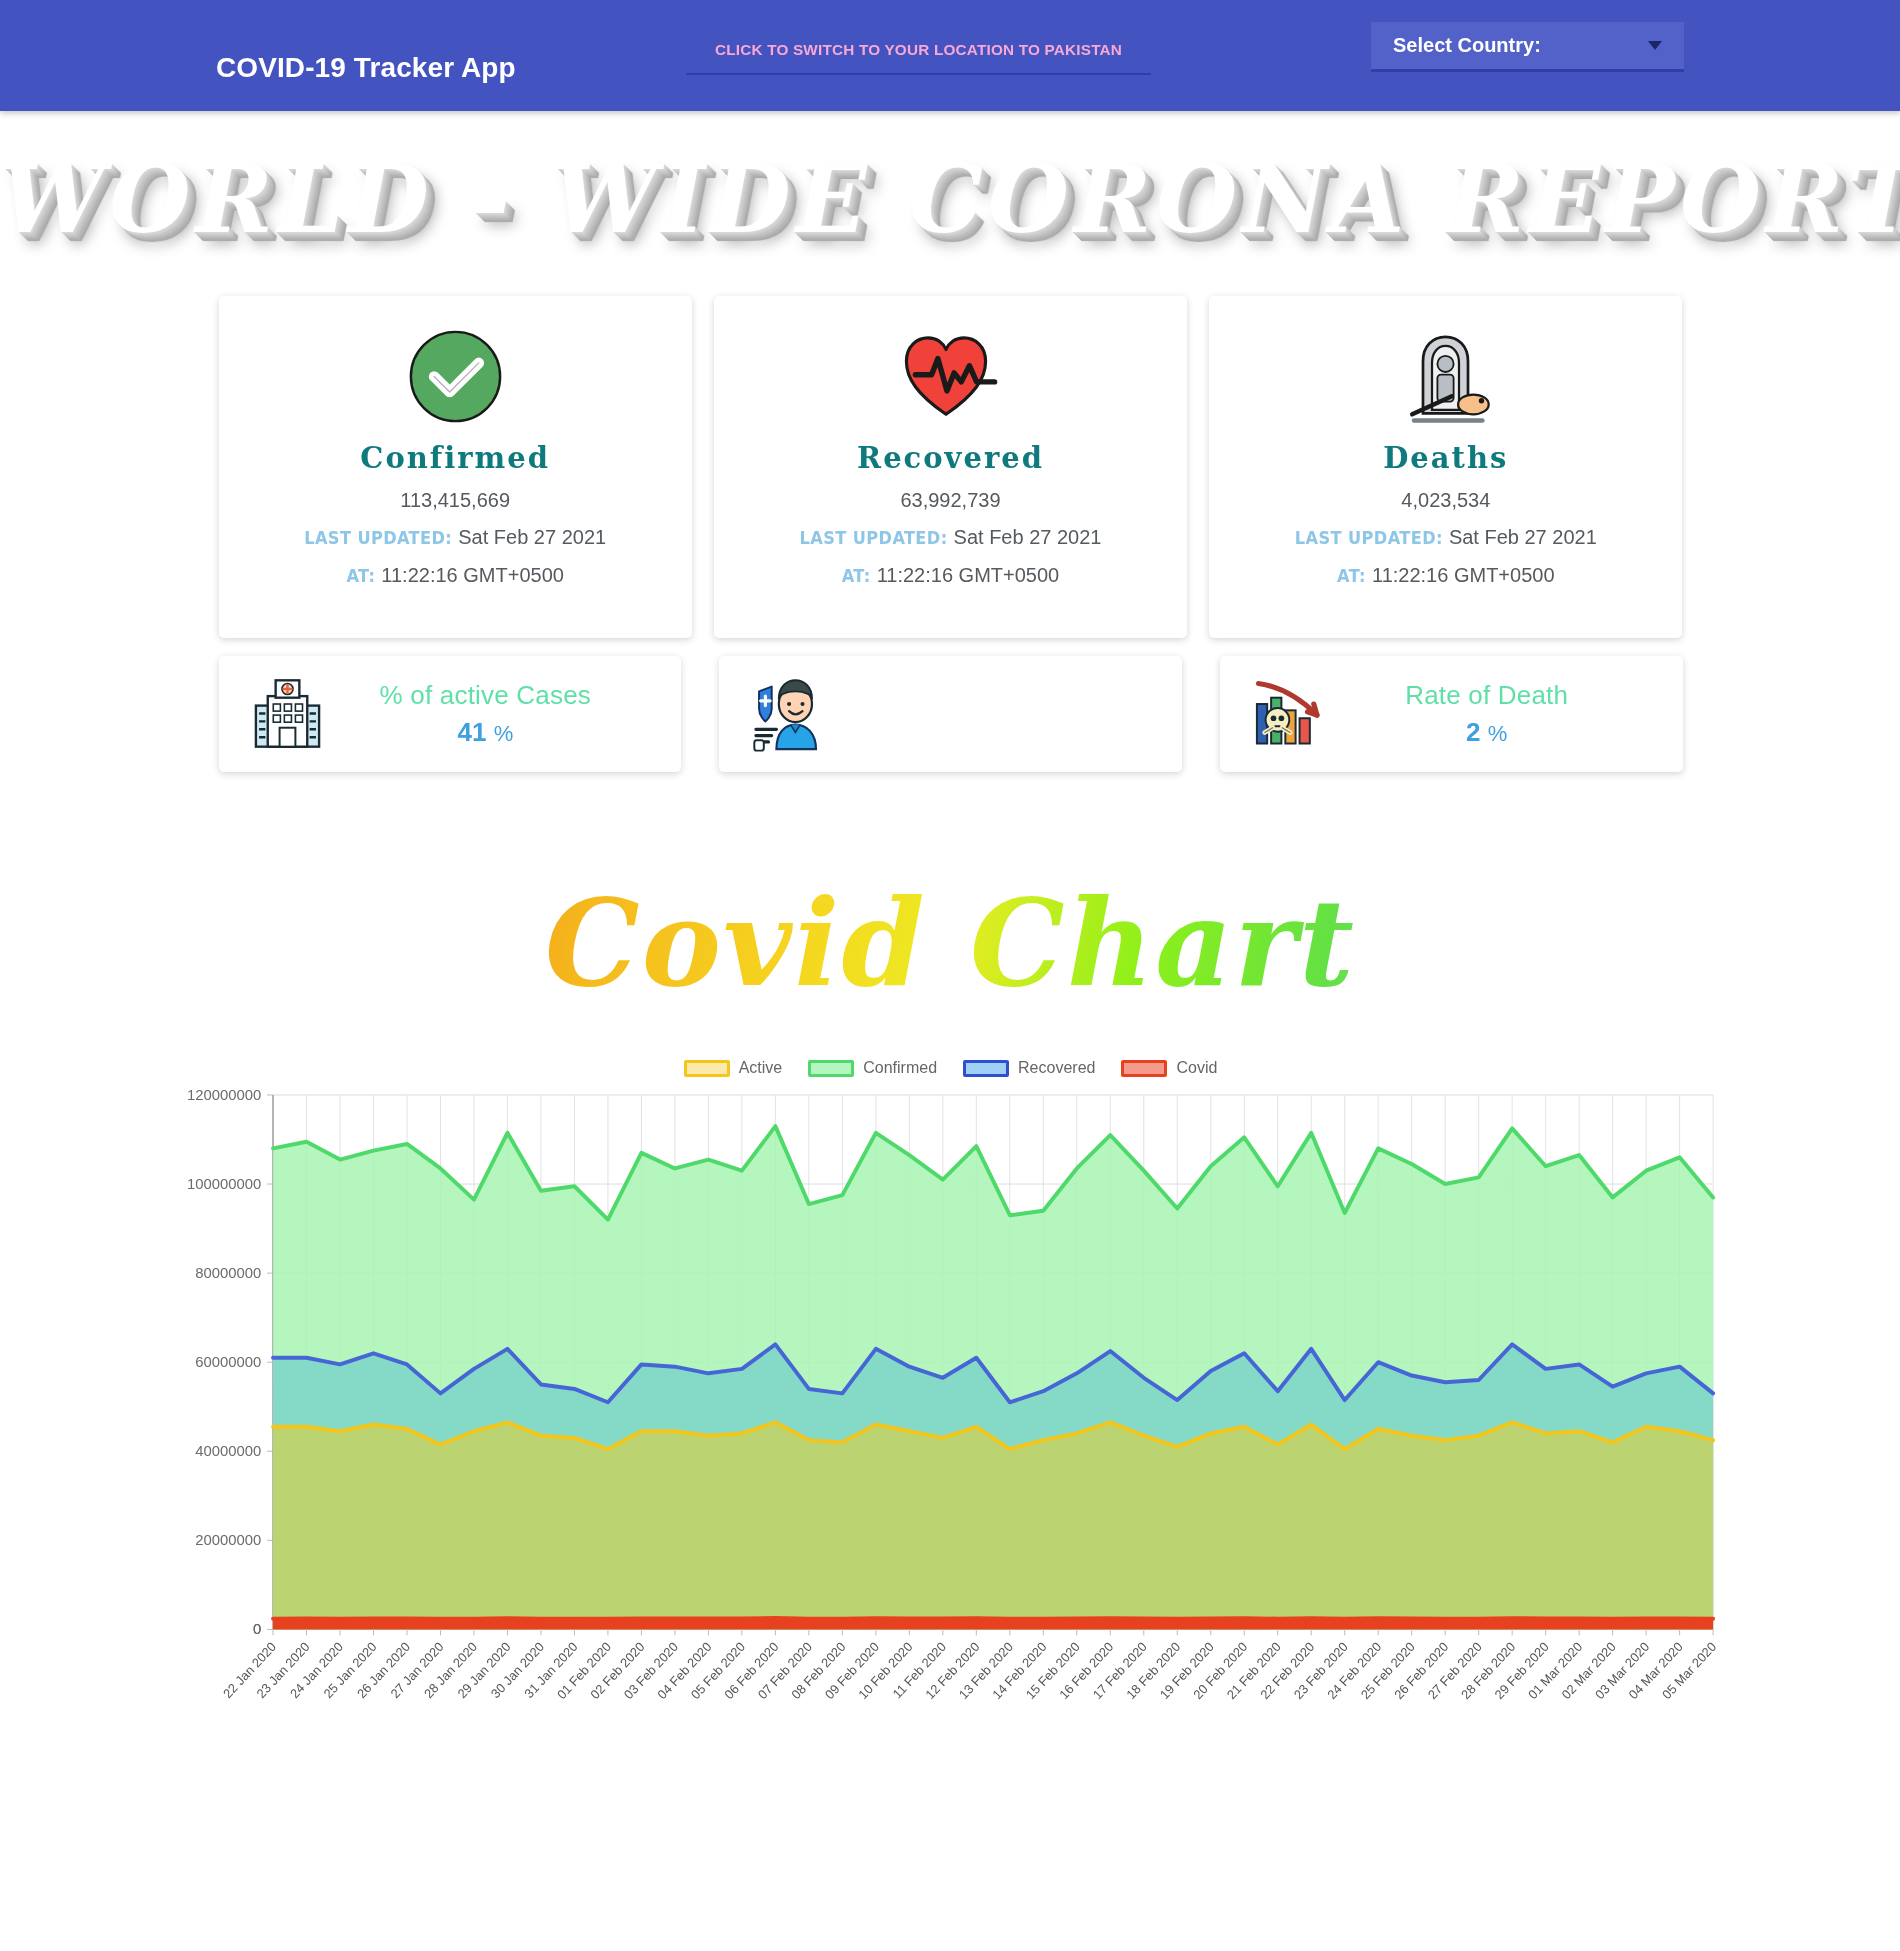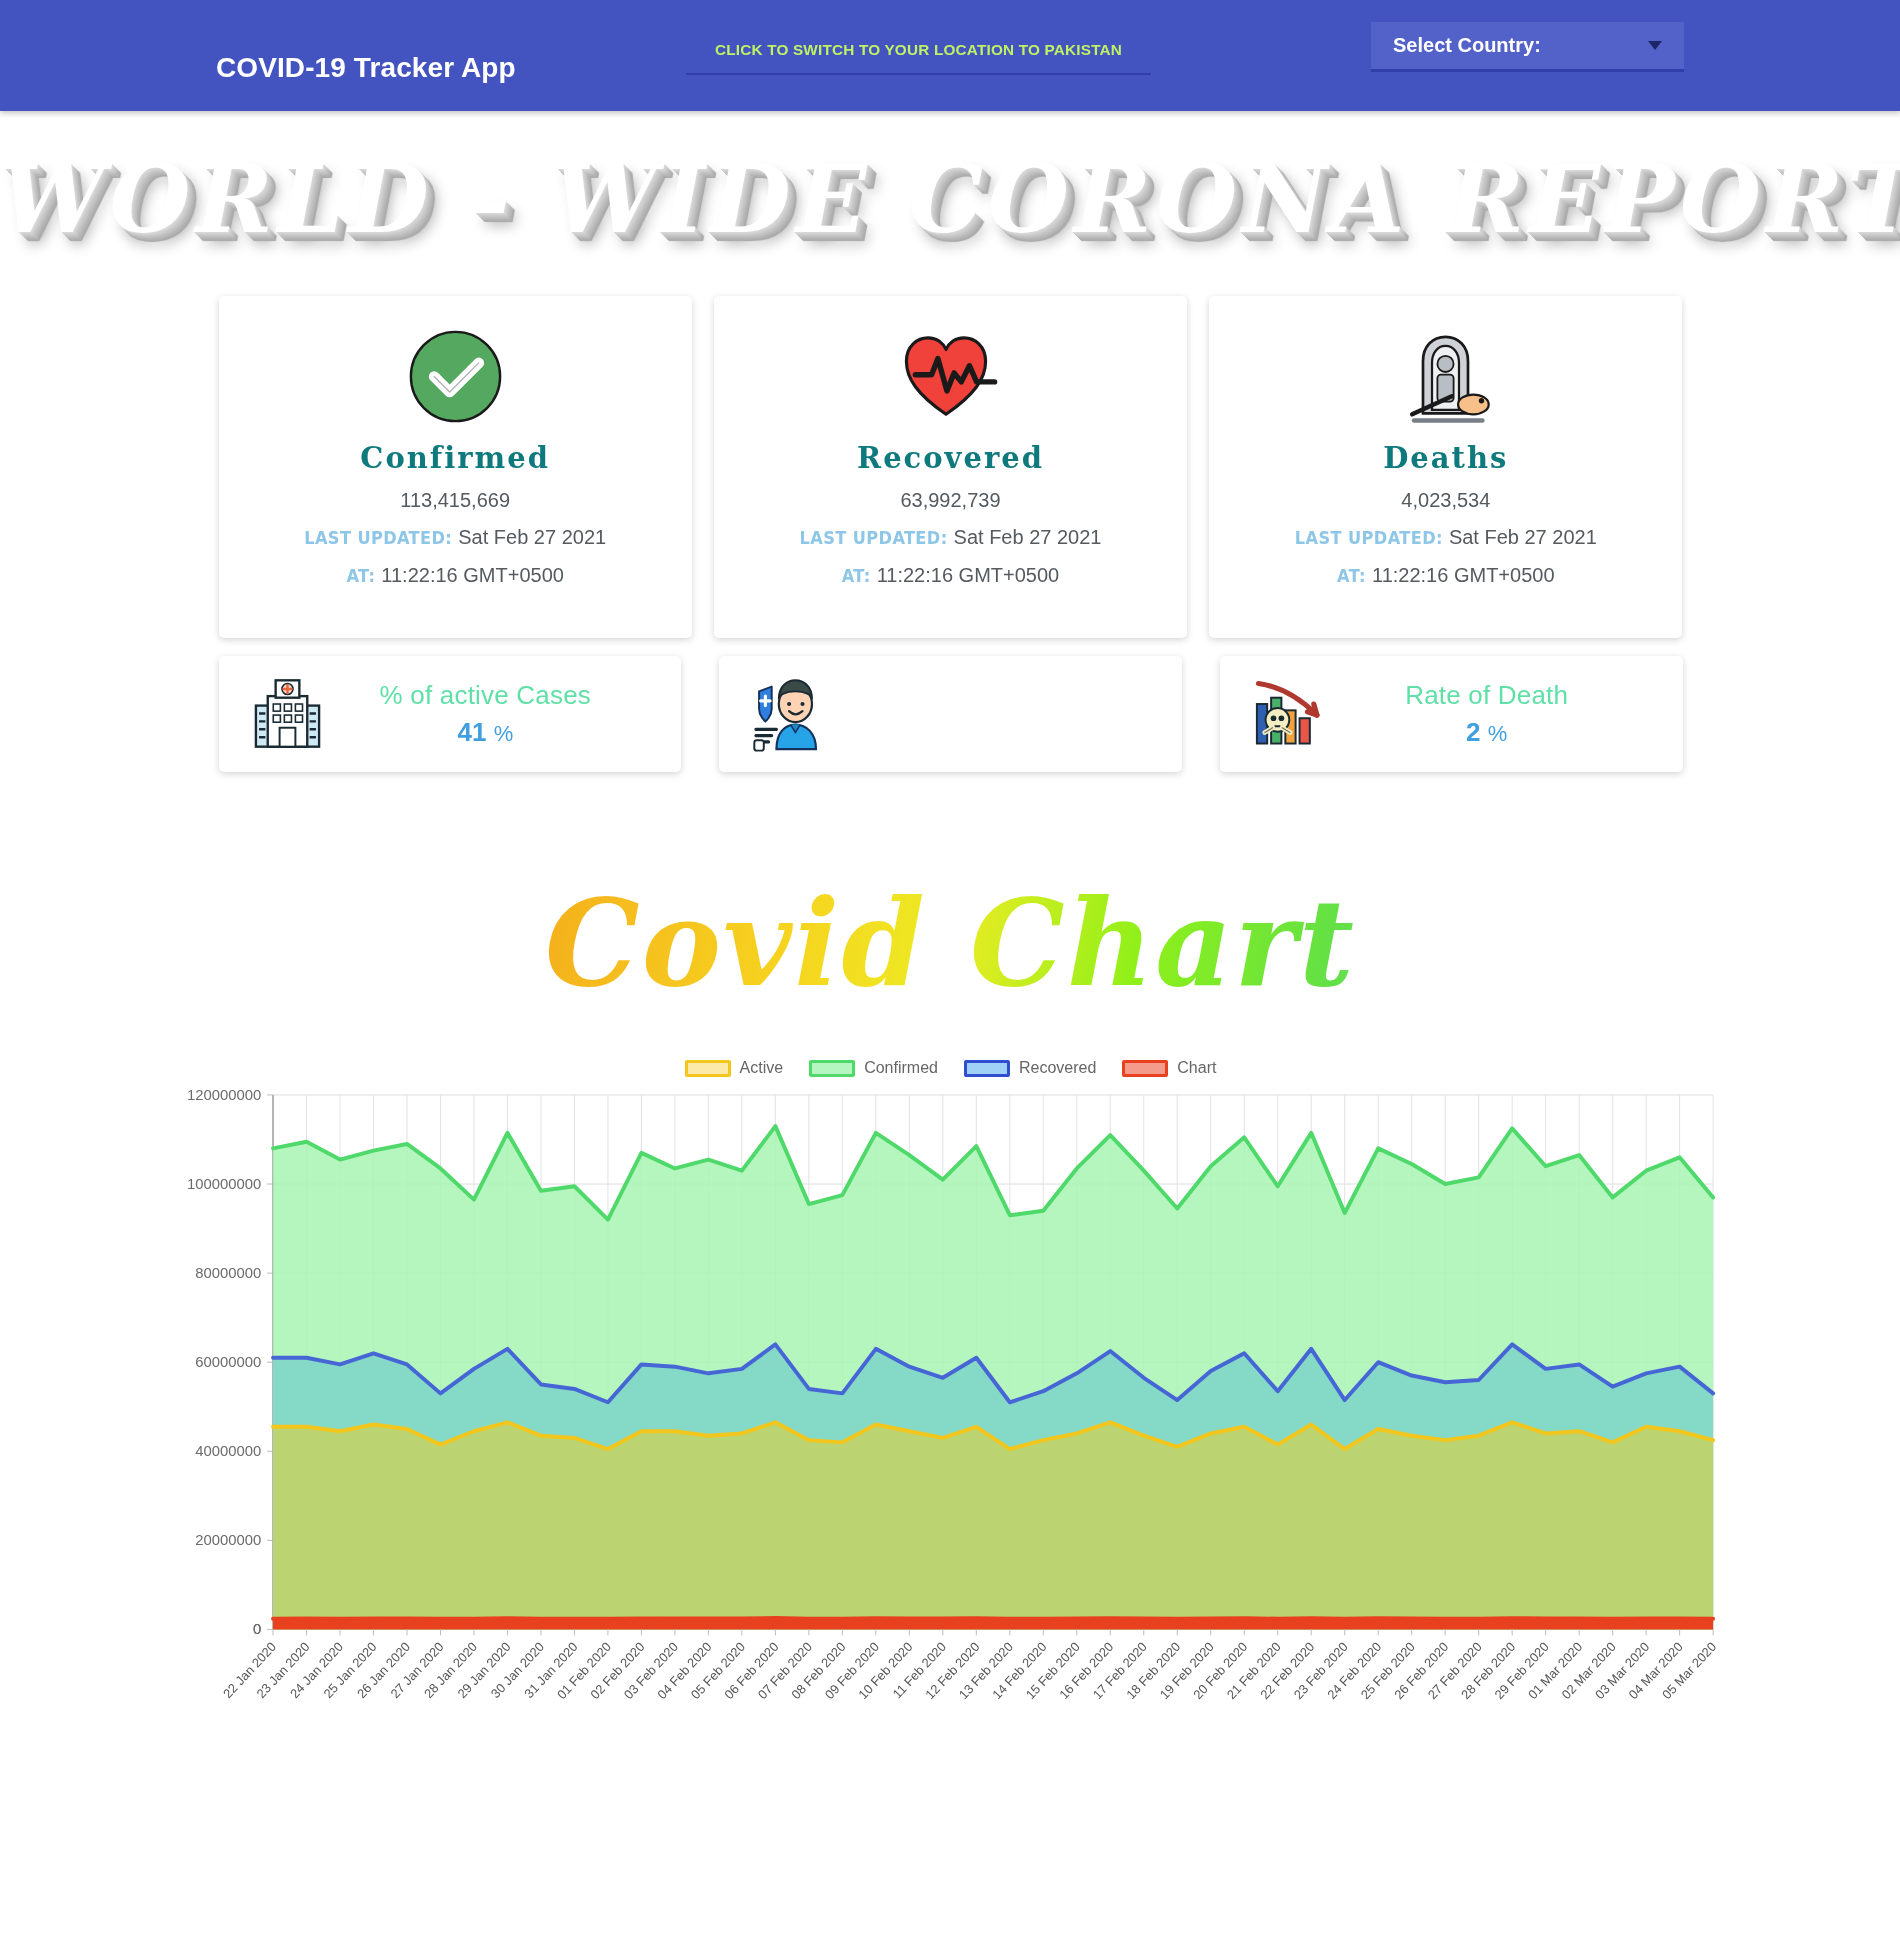--- a/index.html
+++ b/index.html
@@ -32,21 +32,21 @@
   }
   .nav-switch-btn {
     position: absolute;
     left: 686px;
     top: 27px;
     width: 465px;
     height: 48px;
     background: transparent;
     border: none;
     border-bottom: 2px solid #2f3ea8;
-    color: #bef264;
+    color: #f9a8d4;
     font-family: "Liberation Sans", sans-serif;
     font-size: 15.3px;
     font-weight: 700;
     letter-spacing: 0.2px;
     cursor: pointer;
     padding: 0;
     text-align: center;
     line-height: 44px;
   }
   .nav-select-wrap {
@@ -410,21 +410,21 @@
       <div class="legend-item">
         <span class="legend-box" style="border-color: rgb(79, 217, 107); background: rgb(181, 245, 192);"></span>
         <span>Confirmed</span>
       </div>
       <div class="legend-item">
         <span class="legend-box" style="border-color: rgb(47, 79, 208); background: rgb(159, 208, 245);"></span>
         <span>Recovered</span>
       </div>
       <div class="legend-item">
         <span class="legend-box" style="border-color: rgb(232, 65, 31); background: rgb(245, 155, 140);"></span>
-        <span>Chart</span>
+        <span>Covid</span>
       </div>
     </div>
   <div class="chart-svg-wrap">
     <svg class="chart" id="chartsvg" width="1544" height="693" viewBox="0 0 1560 700">
         <rect x="95" y="12" width="1455" height="540" fill="#ffffff"></rect>
         <line x1="95" y1="552" x2="1550" y2="552" stroke="#dddddd" stroke-width="1"></line>
         <line x1="89" y1="552" x2="95" y2="552" stroke="#bbbbbb" stroke-width="1"></line>
         <text x="83" y="557" text-anchor="end" class="ytick">0</text>
         <line x1="95" y1="462" x2="1550" y2="462" stroke="#dddddd" stroke-width="1"></line>
         <line x1="89" y1="462" x2="95" y2="462" stroke="#bbbbbb" stroke-width="1"></line>

